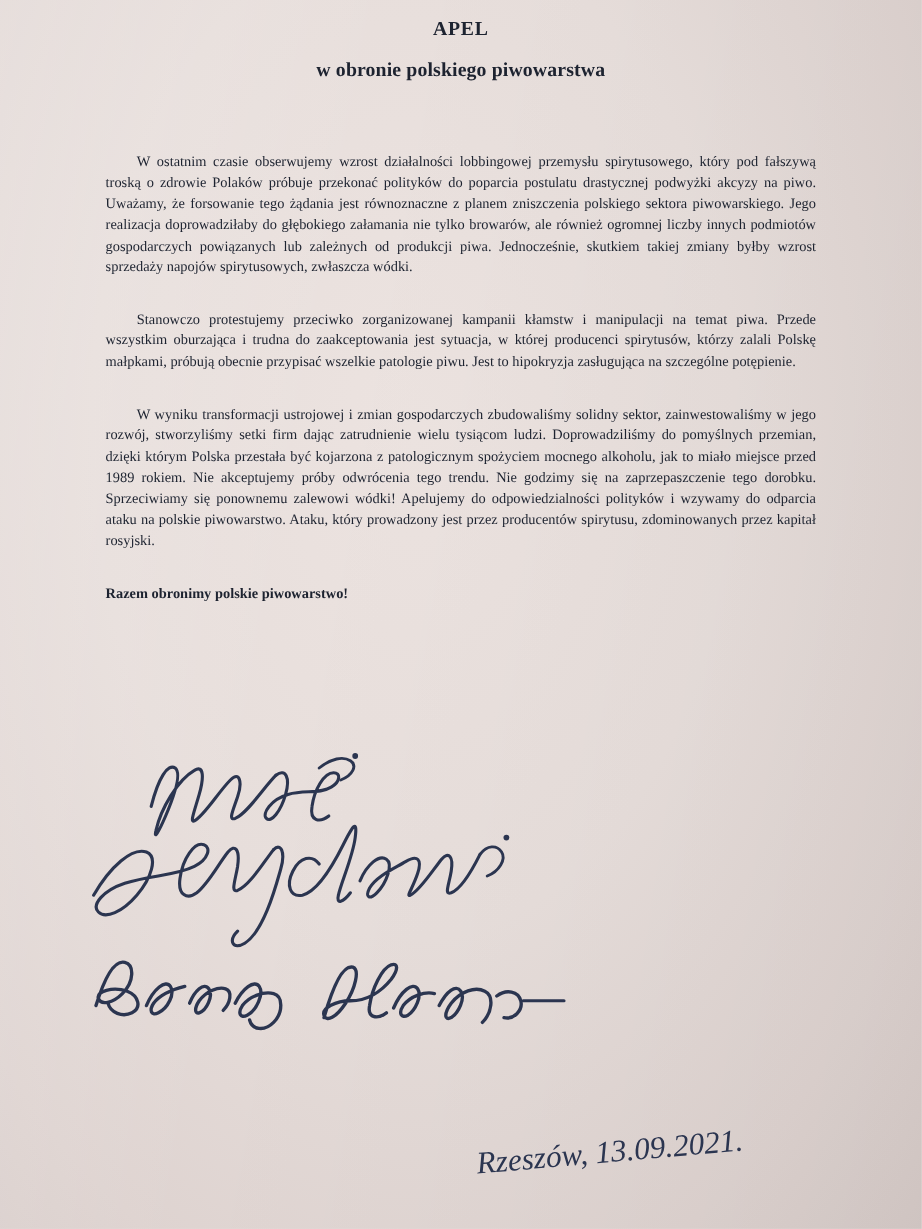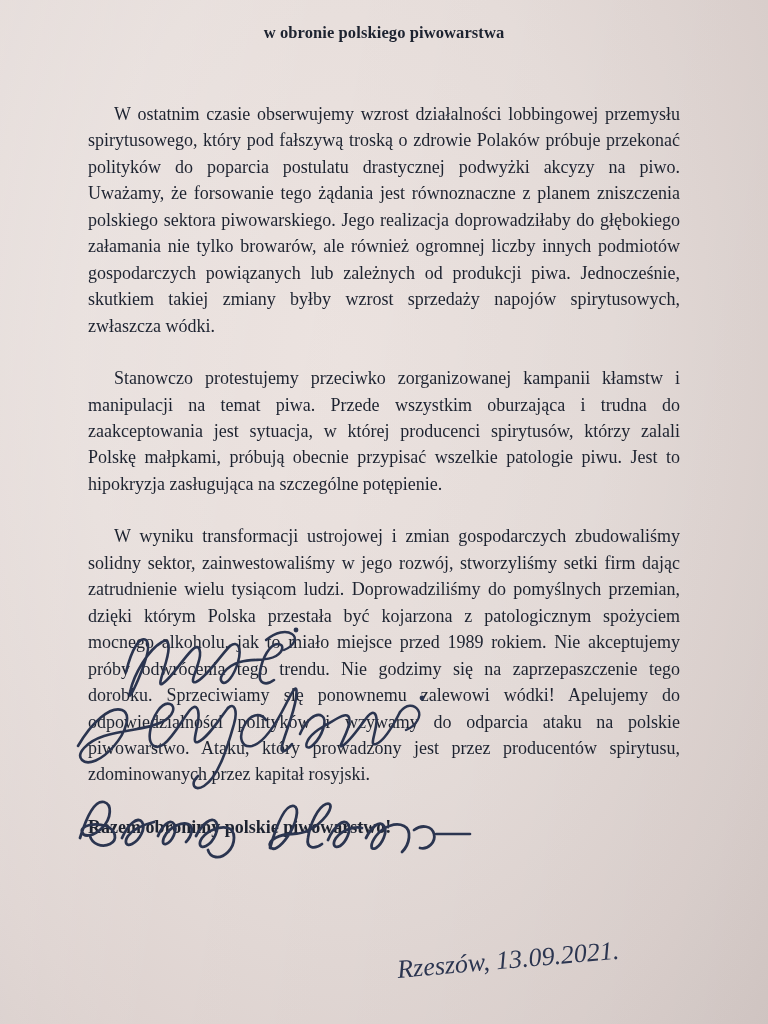--- a/index.html
+++ b/index.html
@@ -51,21 +51,21 @@
     font-weight: bold;
     font-size: 16.5px;
     margin: 13px;
     letter-spacing: 0.1px;
   }
   .body-text {
     margin-top: 58px;
   }
   .para {
     text-align: justify;
-    font-size: 18px;
+    font-size: 12px;
     line-height: 1.47;
     margin: 0 0 26px 0;
     text-indent: 26px;
     hyphens: none;
   }
   .para.no-indent {
     text-indent: 0;
   }
   .closing-line {
     font-weight: bold;
@@ -99,20 +99,21 @@
   }
 </style>
 </head>
 <body>
 
 <div class="paper"></div>
 
 <div class="sheet">
 
   <div class="title-block">
+    <h1 class="doc-title">APEL</h1>
     <h2 class="doc-subtitle">w obronie polskiego piwowarstwa</h2>
   </div>
 
   <div class="body-text">
     <p class="para">W ostatnim czasie obserwujemy wzrost działalności lobbingowej przemysłu spirytusowego, który pod fałszywą troską o zdrowie Polaków próbuje przekonać polityków do poparcia postulatu drastycznej podwyżki akcyzy na piwo. Uważamy, że forsowanie tego żądania jest równoznaczne z planem zniszczenia polskiego sektora piwowarskiego. Jego realizacja doprowadziłaby do głębokiego załamania nie tylko browarów, ale również ogromnej liczby innych podmiotów gospodarczych powiązanych lub zależnych od produkcji piwa. Jednocześnie, skutkiem takiej zmiany byłby wzrost sprzedaży napojów spirytusowych, zwłaszcza wódki.</p>
     <p class="para">Stanowczo protestujemy przeciwko zorganizowanej kampanii kłamstw i manipulacji na temat piwa. Przede wszystkim oburzająca i trudna do zaakceptowania jest sytuacja, w której producenci spirytusów, którzy zalali Polskę małpkami, próbują obecnie przypisać wszelkie patologie piwu. Jest to hipokryzja zasługująca na szczególne potępienie.</p>
     <p class="para">W wyniku transformacji ustrojowej i zmian gospodarczych zbudowaliśmy solidny sektor, zainwestowaliśmy w jego rozwój, stworzyliśmy setki firm dając zatrudnienie wielu tysiącom ludzi. Doprowadziliśmy do pomyślnych przemian, dzięki którym Polska przestała być kojarzona z patologicznym spożyciem mocnego alkoholu, jak to miało miejsce przed 1989 rokiem. Nie akceptujemy próby odwrócenia tego trendu. Nie godzimy się na zaprzepaszczenie tego dorobku. Sprzeciwiamy się ponownemu zalewowi wódki! Apelujemy do odpowiedzialności polityków i wzywamy do odparcia ataku na polskie piwowarstwo. Ataku, który prowadzony jest przez producentów spirytusu, zdominowanych przez kapitał rosyjski.</p>
     <p class="para no-indent">
       <span class="closing-line">Razem obronimy polskie piwowarstwo!</span>
     </p>

